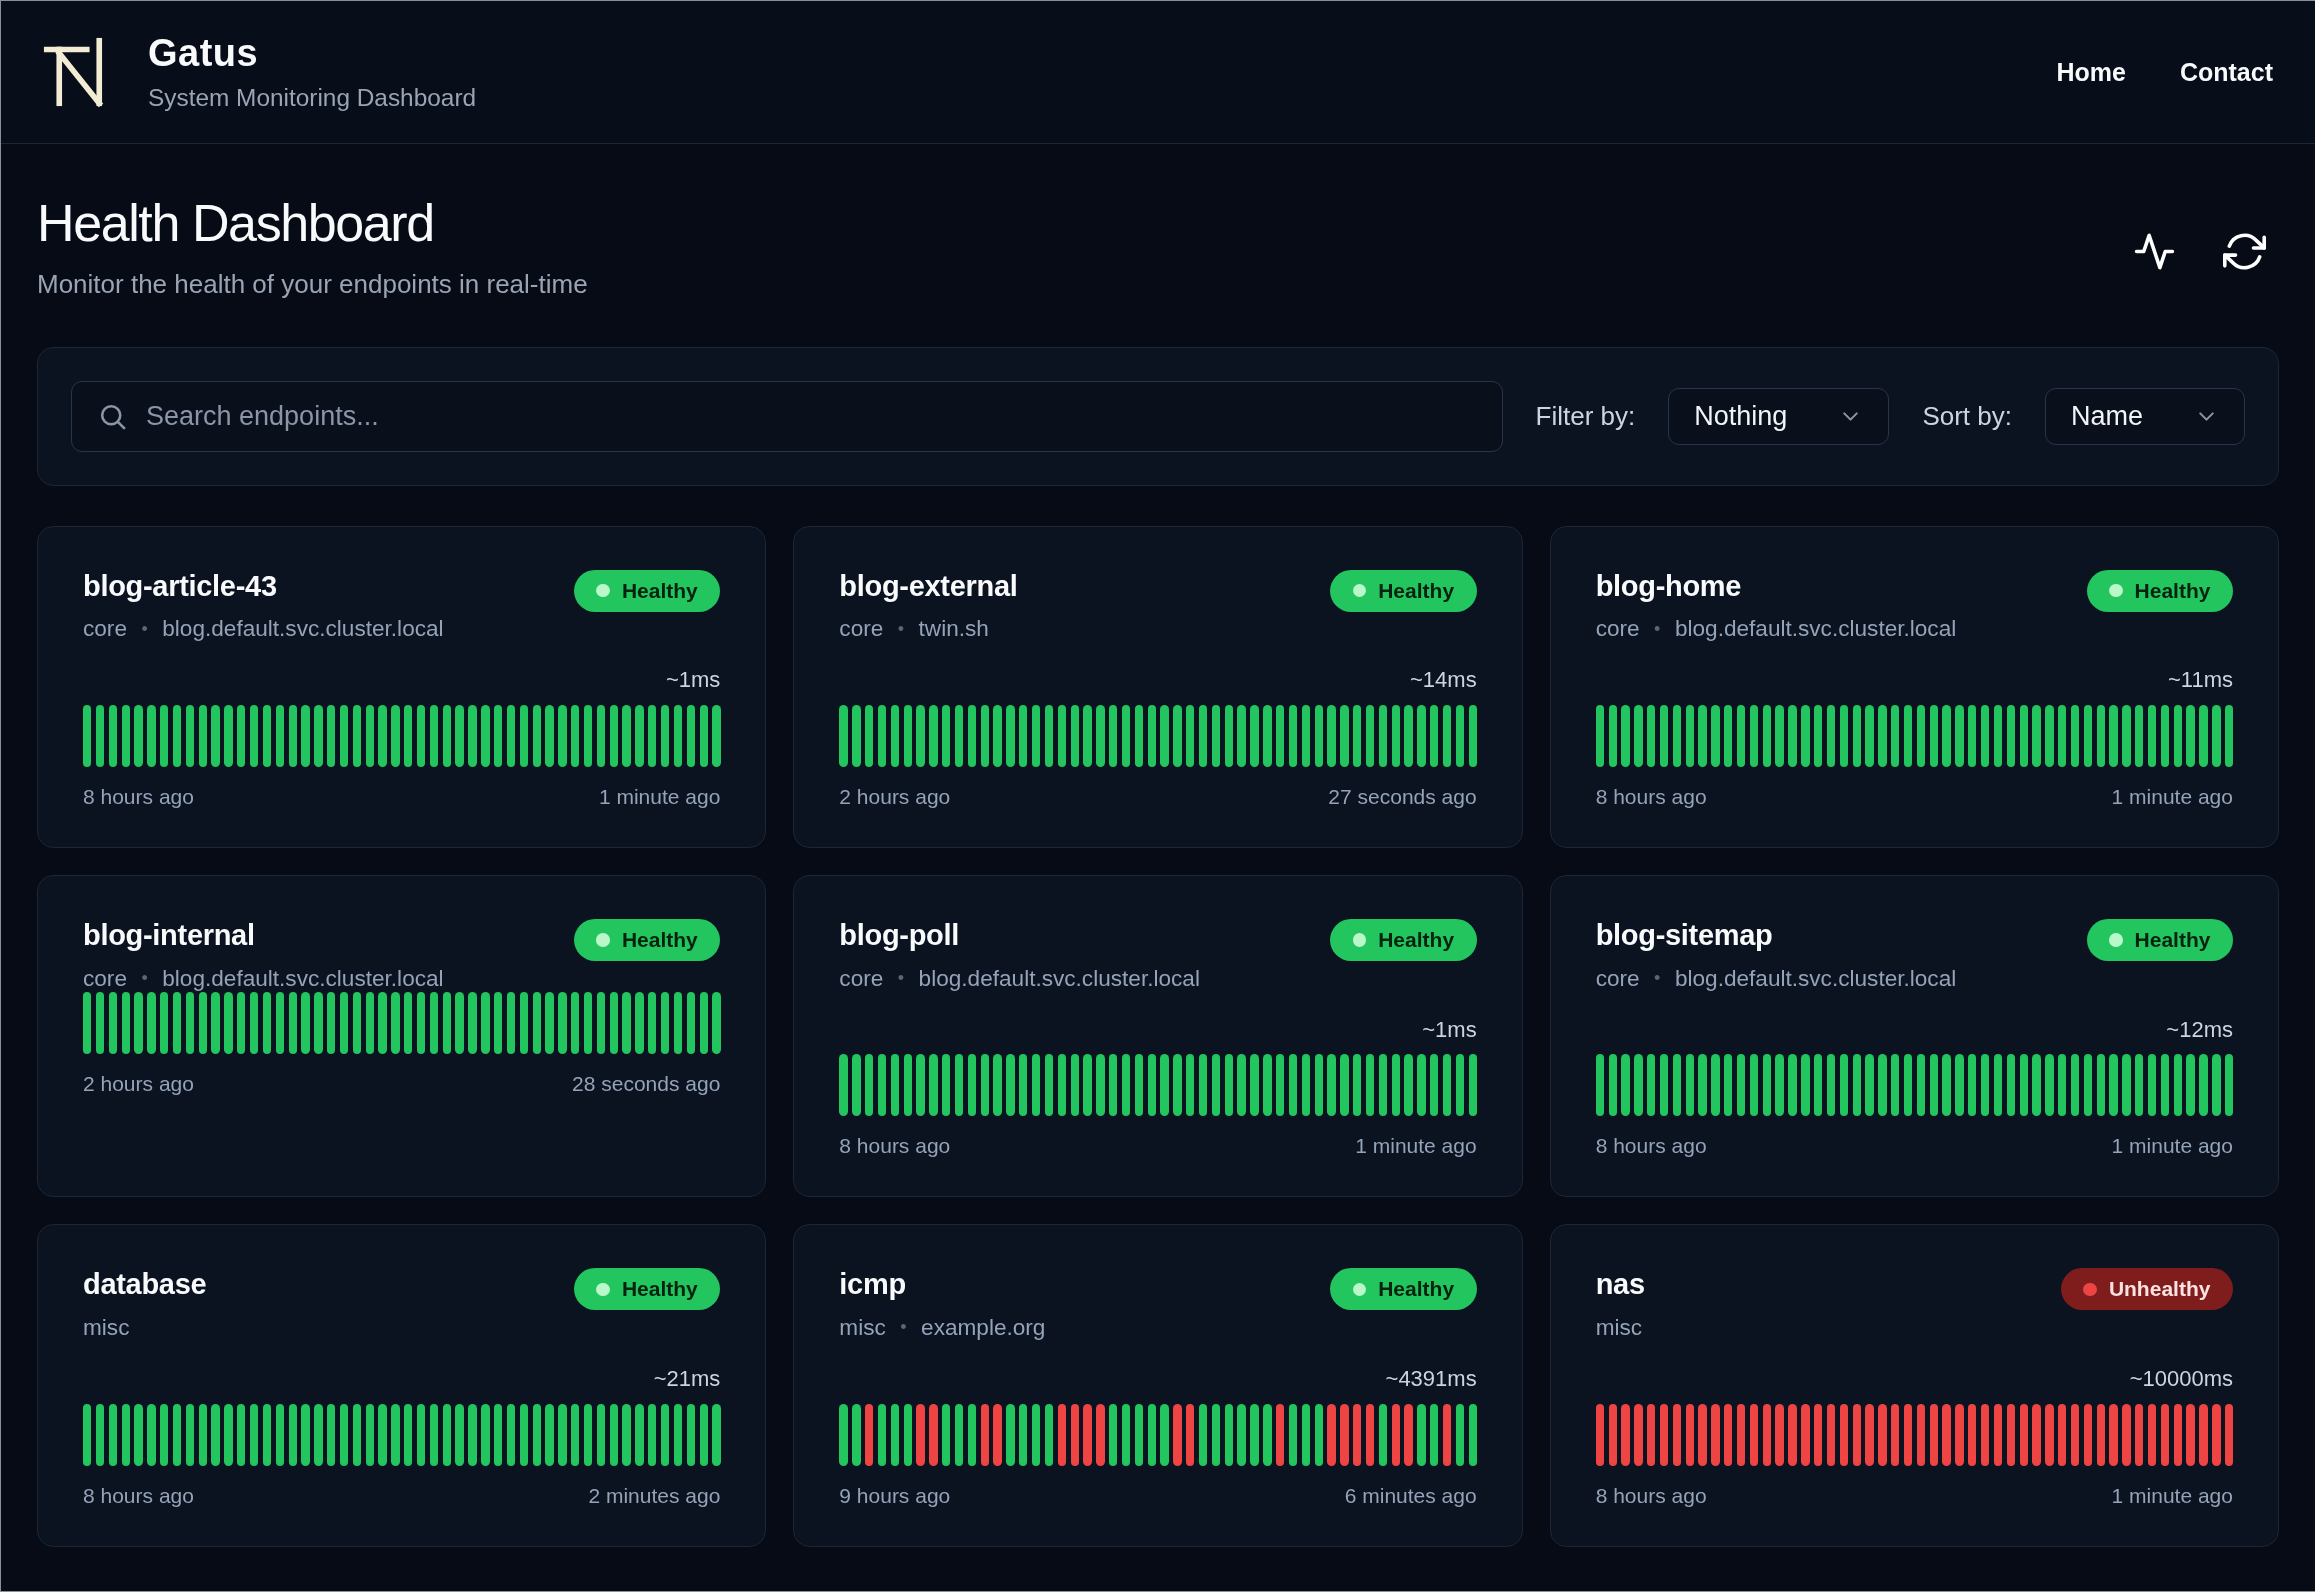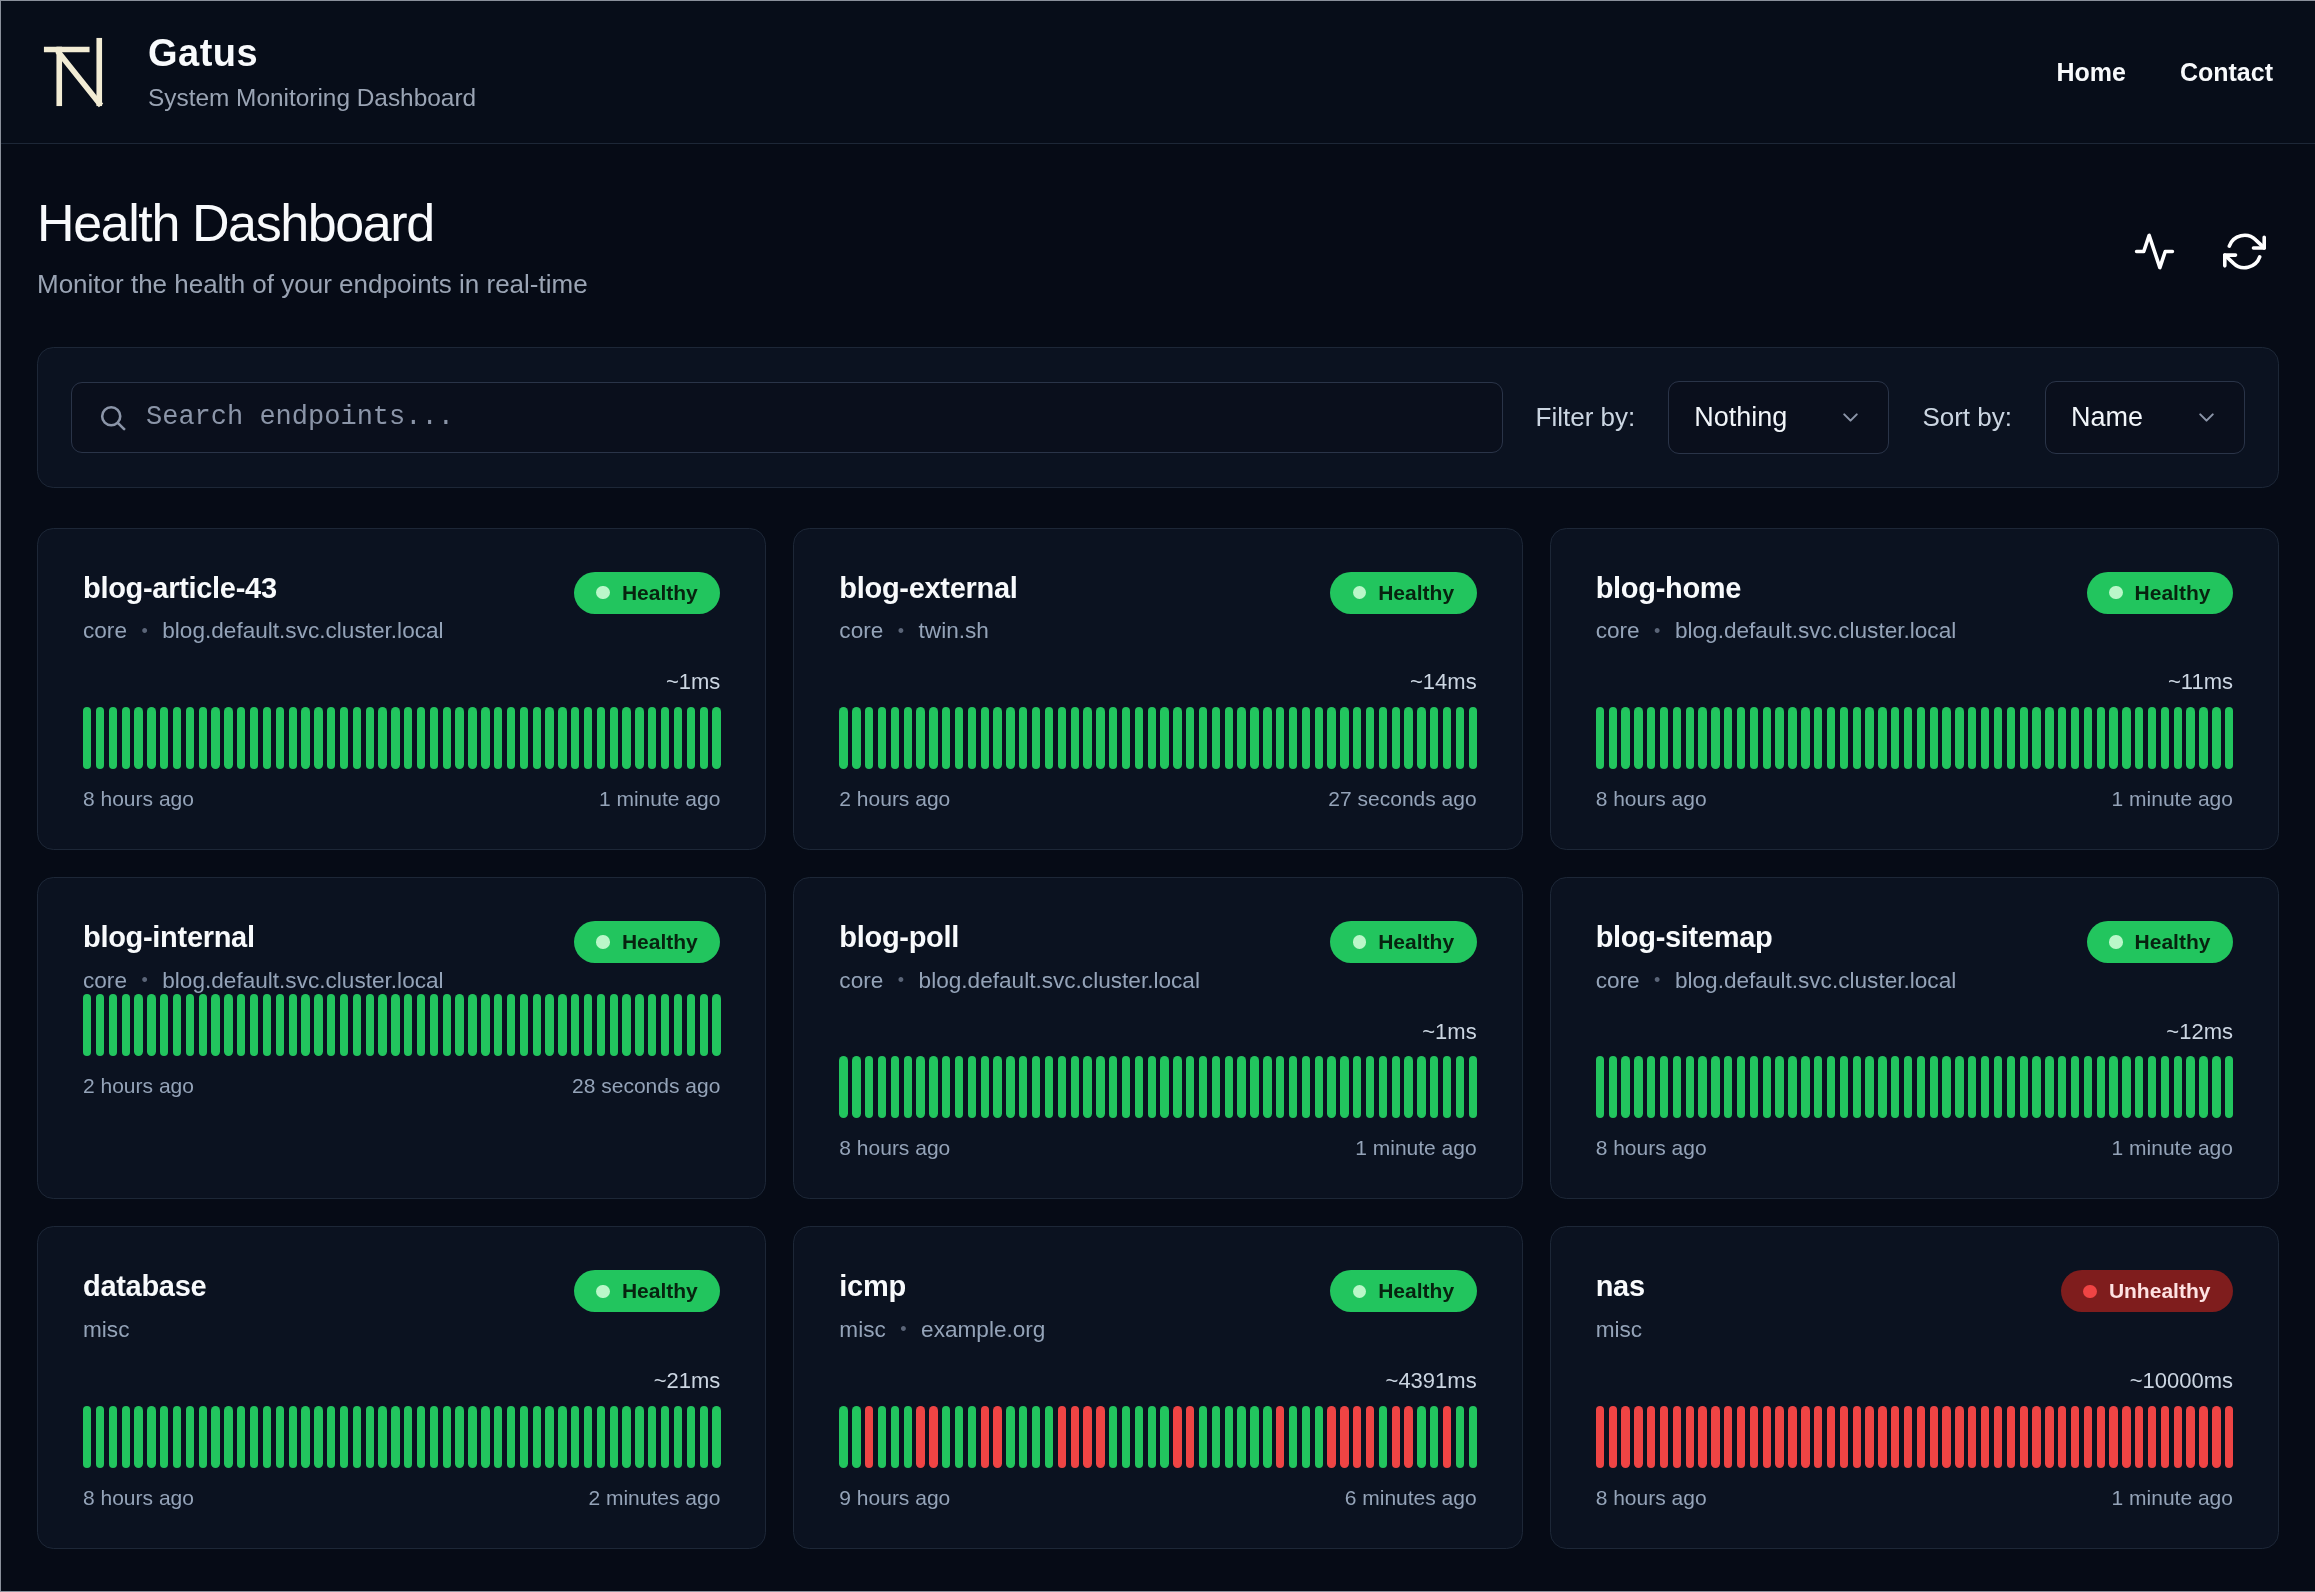--- a/index.html
+++ b/index.html
@@ -56,27 +56,27 @@
     gap: 18px;
     height: 71px;
     background: #0a0f1c;
     border: 0.9px solid #2a3448;
     border-radius: 11px;
     padding: 0 25px;
   }
   .search-box svg { width: 31px; height: 31px; color: #8b95a8; flex: 0 0 auto; }
   .search-box input {
     flex: 1; background: transparent; border: none; outline: none;
-    color: #f1f5f9; font-size: 27px; font-family: Liberation Mono, monospace;
+    color: #f1f5f9; font-size: 27px; font-family: Liberation Sans, sans-serif;
   }
   .search-box input::placeholder { color: #8b95a8; }
   .ctl-label { font-size: 26px; color: #cbd5e1; white-space: nowrap; }
   .select {
     display: flex; align-items: center; gap: 51px;
-    height: 73px; background: #0a0f1c;
+    height: 57px; background: #0a0f1c;
     border: 0.9px solid #2a3448; border-radius: 11px;
     padding: 0 25px; font-size: 27px; color: #f1f5f9; cursor: pointer; white-space: nowrap;
   }
   .select svg { width: 25px; height: 25px; color: #8b95a8; }
 
   
   .grid {
     margin-top: 40px;
     display: grid;
     grid-template-columns: repeat(3, 1fr);

